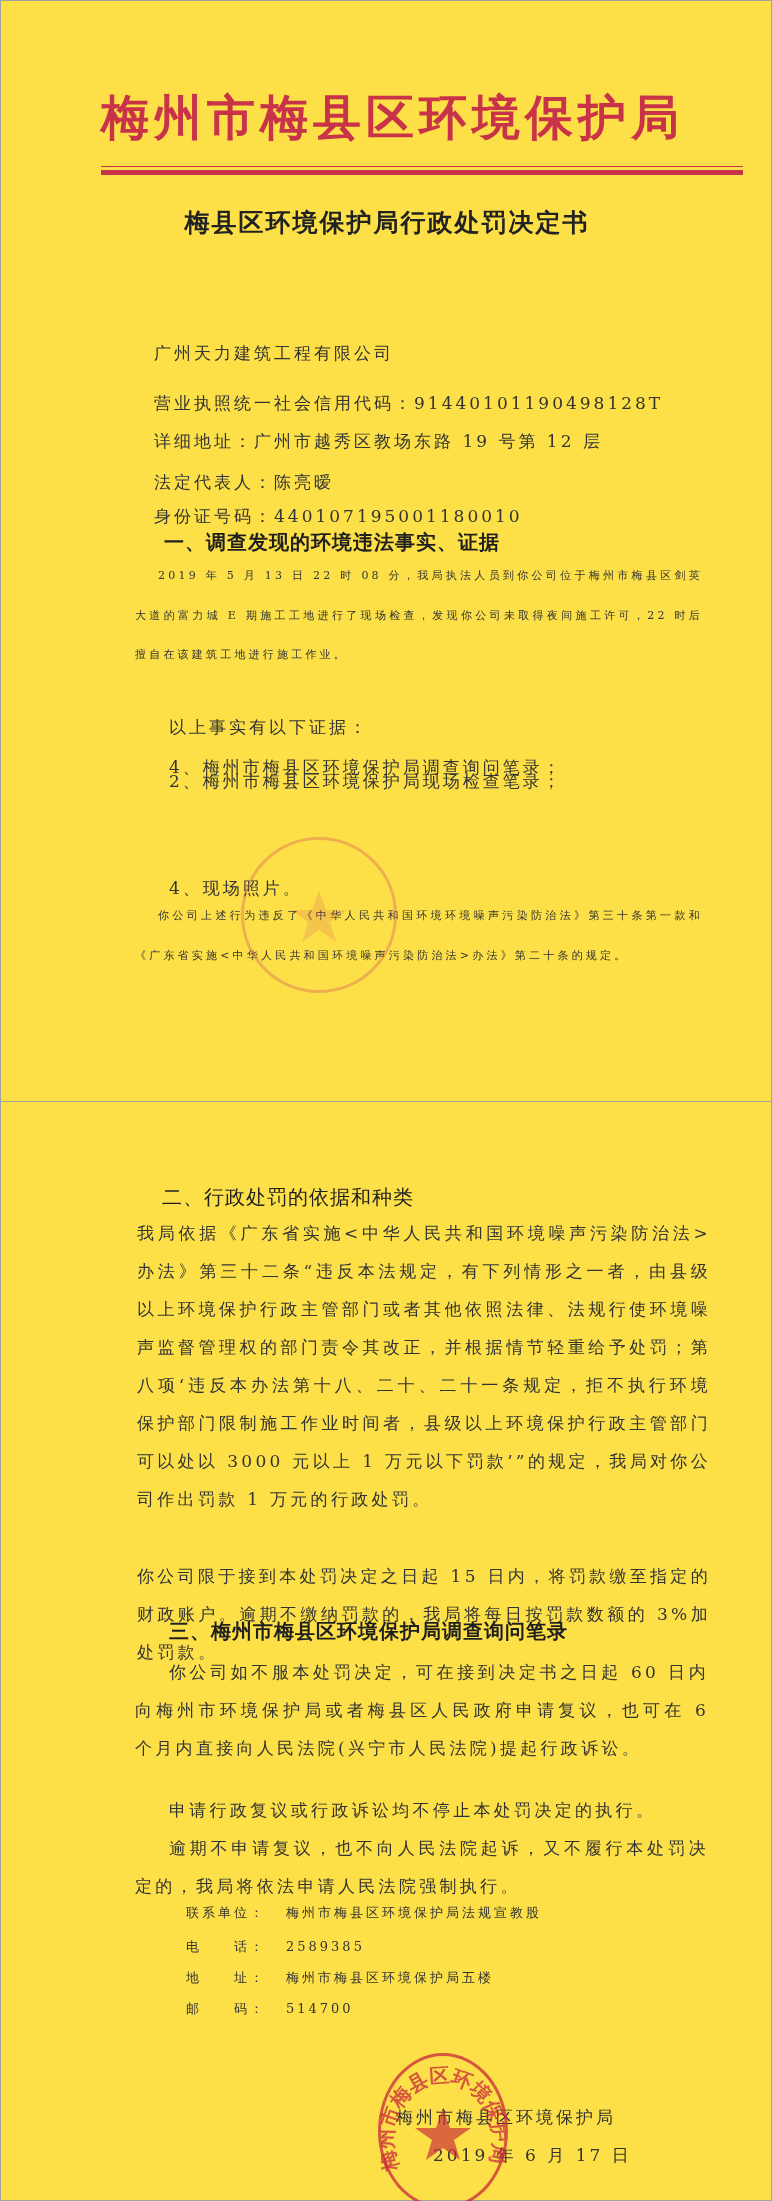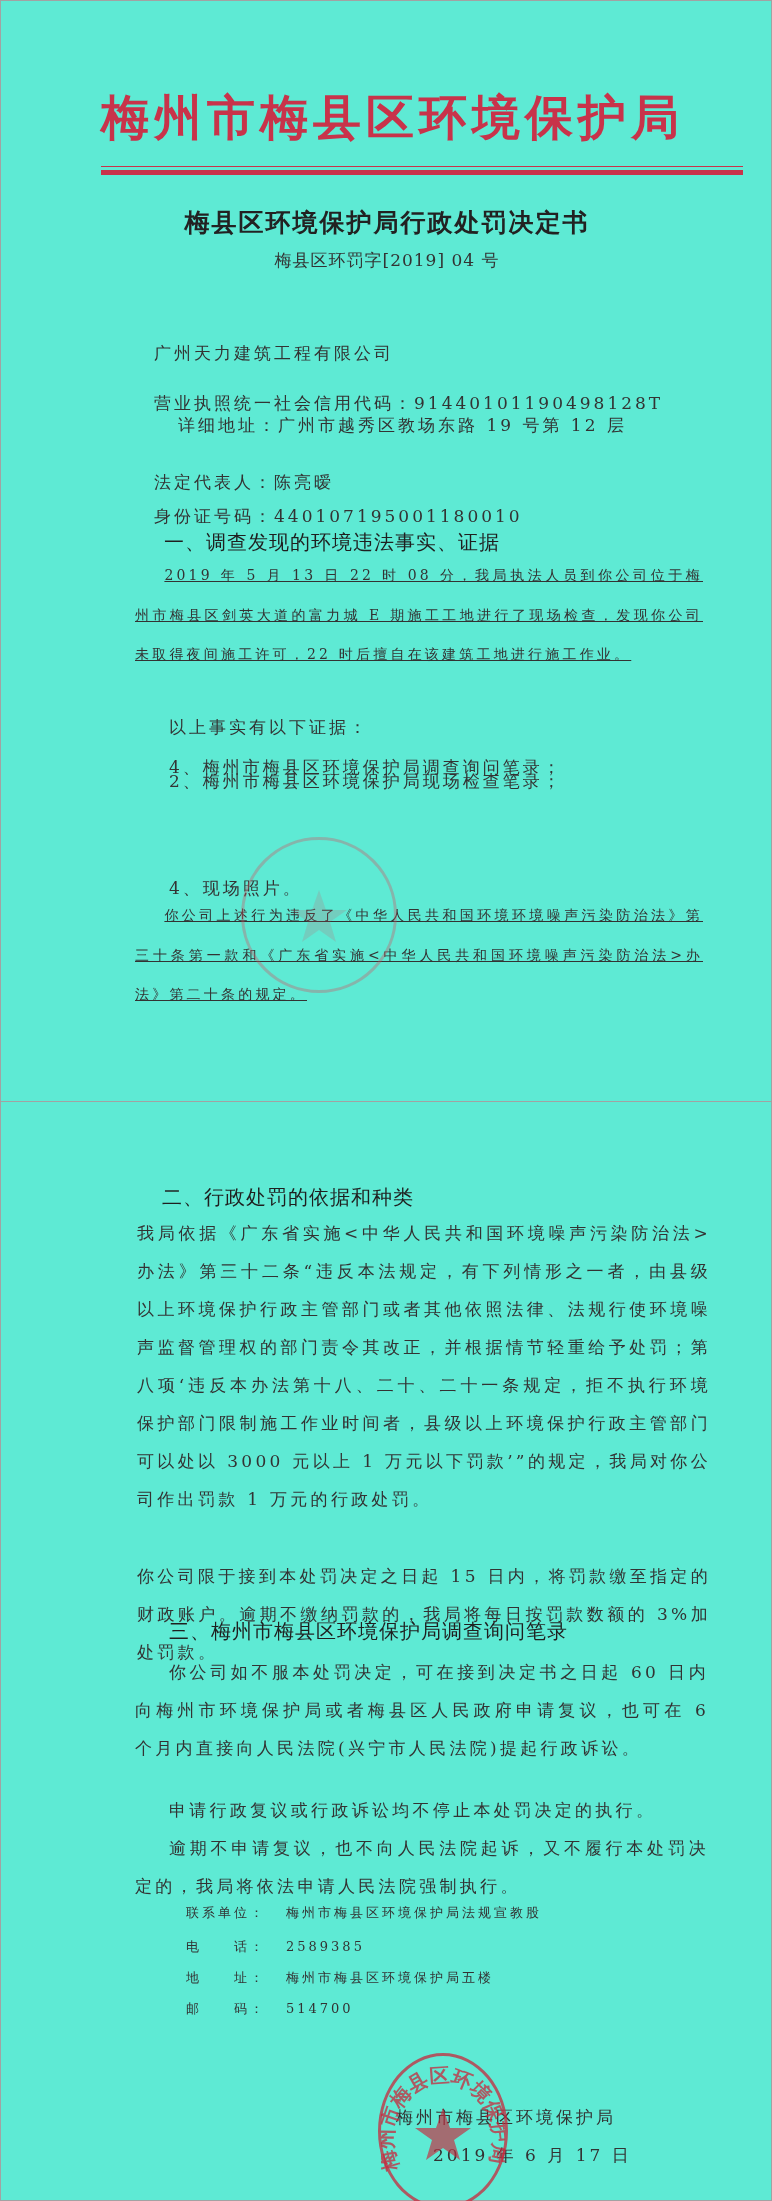--- a/index.html
+++ b/index.html
@@ -1,36 +1,36 @@
 <!DOCTYPE html>
 <html><head>
 <meta charset="utf-8">
 <style>
   html, body { margin:0; padding:0; background:#ffffff; }
   body { width:772px; height:2201px; position:relative; overflow:hidden;
          font-family:"DejaVu Serif","Liberation Serif",serif; color:#2a2a2a; }
-  .page { position:absolute; left:0; width:770px; background:#5eead4;
+  .page { position:absolute; left:0; width:770px; background:#fde047;
           border:1px solid #a2a2a2; box-sizing:content-box; }
   #page1 { top:0; height:1100px; }
   #page2 { top:1101px; height:1098px; }
   .abs { position:absolute; white-space:nowrap; }
   .header-red { left:100px; top:88px; font-family:"DejaVu Serif","Liberation Serif",serif;
         font-size:48px; font-weight:bold; color:#c8334a; letter-spacing:5px; line-height:56px; }
   .rule-thin { position:absolute; left:100px; width:642px; height:1px; top:165px; background:#c8334a; }
   .rule-thick { position:absolute; left:100px; width:642px; height:5px; top:169px; background:#c8334a; }
   .doc-title { left:0; width:772px; text-align:center; top:205px; font-size:25px;
         font-weight:bold; letter-spacing:2px; color:#222; font-family:Liberation Mono, monospace; }
   .doc-number { left:0; width:772px; text-align:center; top:248px; font-size:17px;
         letter-spacing:1px; color:#333; }
   .line { position:absolute; left:153px; font-size:17px; letter-spacing:3px; color:#333;
           white-space:nowrap; line-height:22px; }
   .heading { position:absolute; font-family:"DejaVu Sans","Liberation Sans",sans-serif;
-        font-size:20px; color:#1f1f1f; white-space:nowrap; font-weight:normal; letter-spacing:1px; }
-  .para { position:absolute; left:134px; width:568px; font-size:14px; color:#333;
-          letter-spacing:3.2px; line-height:39.5px; text-align:justify;text-decoration:underline; }
+        font-size:20px; color:#1f1f1f; white-space:nowrap; font-weight:bold; letter-spacing:1px; }
+  .para { position:absolute; left:134px; width:568px; font-size:11px; color:#333;
+          letter-spacing:3.2px; line-height:39.5px; text-align:justify; }
   .para.indent { text-indent:2.1em; }
   .p2 { position:absolute; left:134px; width:574px; font-size:17px; color:#333;
         letter-spacing:3.3px; line-height:38px; text-align:justify; }
   .p2.indent { text-indent:2em; }
   .contact-row { position:absolute; left:185px; font-size:13px; color:#333; white-space:nowrap;
         letter-spacing:3px; line-height:22px; }
   .contact-row .lbl { display:inline-block; width:100px; }
   .sig { position:absolute; font-size:17px; color:#333; letter-spacing:3px; white-space:nowrap; }
   .stamp { position:absolute; border-radius:50%; border:3px solid rgba(200,40,60,0.75); }
   .stamp-faint { border-color:rgba(210,80,95,0.35); }
@@ -39,25 +39,24 @@
 </head>
 <body>
 
 <div class="page" id="page1">
 
   <div class="abs header-red">梅州市梅县区环境保护局</div>
   <div class="rule-thin"></div>
   <div class="rule-thick"></div>
 
   <div class="abs doc-title">梅县区环境保护局行政处罚决定书</div>
-  <div class="abs doc-number">梅县区环罚字[2019] 04 号</div>
 
   <div class="line" style="top:341px;">广州天力建筑工程有限公司</div>
   <div class="line" style="top:391px;">营业执照统一社会信用代码：91440101190498128T</div>
-  <div class="line" style="top:413px;margin-left:24px;">详细地址：广州市越秀区教场东路 19 号第 12 层</div>
+  <div class="line" style="top:429px;">详细地址：广州市越秀区教场东路 19 号第 12 层</div>
   <div class="line" style="top:470px;">法定代表人：陈亮暧</div>
   <div class="line" style="top:504px;">身份证号码：440107195001180010</div>
 
   <div class="heading" style="left:163px; top:528px;">一、调查发现的环境违法事实、证据</div>
 
   <div class="para indent" style="top:555px;">2019 年 5 月 13 日 22 时 08 分，我局执法人员到你公司位于梅州市梅县区剑英大道的富力城 E 期施工工地进行了现场检查，发现你公司未取得夜间施工许可，22 时后擅自在该建筑工地进行施工作业。</div>
 
   <div class="line" style="left:168px; top:715px;">以上事实有以下证据：</div>
   <div class="line" style="left:168px; top:755px;">4、梅州市梅县区环境保护局调查询问笔录；</div>
   <div class="line" style="left:168px; top:769px;">2、梅州市梅县区环境保护局现场检查笔录；</div>

